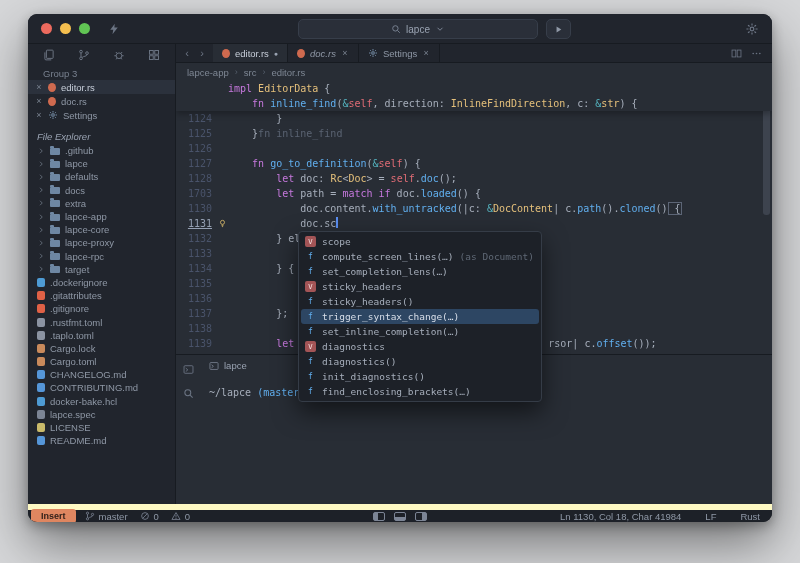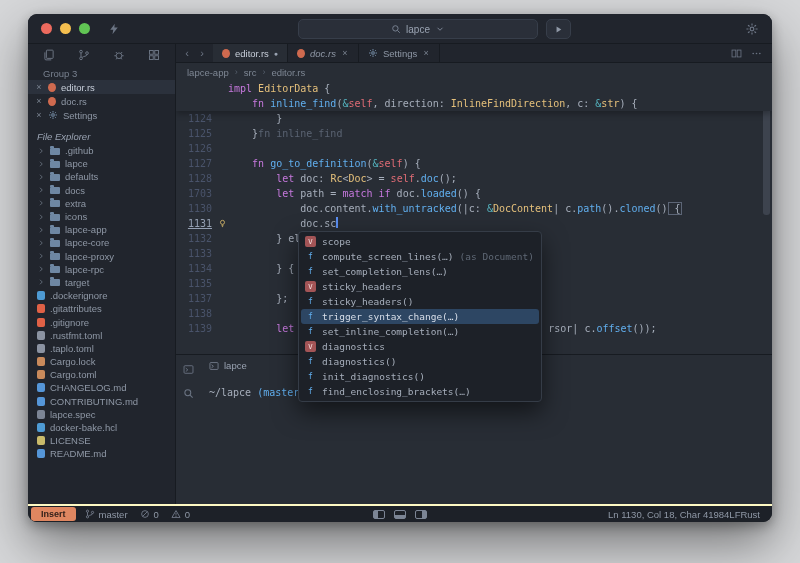--- a/index.html
+++ b/index.html
@@ -88,31 +88,31 @@
   .terminal{height:150px;flex:none;border-top:1px solid #171b21;display:flex;background:#282d35;}
   .term-strip{width:24px;flex:none;display:flex;flex-direction:column;align-items:center;padding-top:9px;gap:13px;color:#6b7483;}
   .term-strip .ic{width:11px;height:11px;}
   .term-main{flex:1;}
   .term-tab{height:21px;display:flex;align-items:center;gap:5px;padding:0 9px;font-size:9.5px;color:#9aa3b2;}
   .term-tab .ic{width:10px;height:10px;color:#7b8494;}
   .term-body{font-family:"DejaVu Sans Mono",monospace;font-size:10px;color:#a6aebb;padding:11px 0 0 9px;}
   .term-branch{color:#61afef;}
 
   
-  .statusbar{height:18px;flex:none;background:#1d2128;border-top:2px solid #fef9c3;display:flex;align-items:center;font-size:9.5px;color:#8f98a6;position:relative;}
+  .statusbar{height:18px;flex:none;background:#1d2128;border-top:6px solid #fef9c3;display:flex;align-items:center;font-size:9.5px;color:#8f98a6;position:relative;}
   .mode{height:14px;margin:0 9px 0 3px;padding:0 10px;border-radius:3px;background:#df8660;color:#33211a;display:flex;align-items:center;font-size:9px;font-weight:bold;}
   .sb-item{display:flex;align-items:center;gap:4px;margin-right:12px;}
   .sb-ic{width:10px;height:10px;color:#7b8494;flex:none;}
   .sb-center{position:absolute;left:50%;transform:translateX(-50%);display:flex;gap:9px;align-items:center;}
   .pt{width:12px;height:9px;border:1px solid #7c8595;border-radius:2px;position:relative;}
   .pt i{position:absolute;background:#7c8595;display:block;}
   .pt.left i{left:0;top:0;bottom:0;width:4px;}
   .pt.bottom i{left:0;right:0;bottom:0;height:3px;}
   .pt.right i{right:0;top:0;bottom:0;width:4px;}
-  .sb-right{margin-left:auto;display:flex;gap:0;align-items:center;padding-right:12px;}
+  .sb-right{margin-left:auto;display:flex;gap:24px;align-items:center;padding-right:12px;}
 </style>
 </head>
 <body>
 
 <div class="window">
 
   <div class="titlebar">
     <div class="traffic">
       <span class="tl red"></span>
       <span class="tl yellow"></span>
@@ -277,29 +277,20 @@
             <span class="folder"></span>
             <span>extra</span>
           </div>
           <div class="tree-row">
             <span class="chev">
               <svg viewBox="0 0 16 16">
                 <polyline points="6,3.5 10.5,8 6,12.5" fill="none" stroke="currentColor" stroke-width="1.8"></polyline>
               </svg>
             </span>
             <span class="folder"></span>
-            <span>icons</span>
-          </div>
-          <div class="tree-row">
-            <span class="chev">
-              <svg viewBox="0 0 16 16">
-                <polyline points="6,3.5 10.5,8 6,12.5" fill="none" stroke="currentColor" stroke-width="1.8"></polyline>
-              </svg>
-            </span>
-            <span class="folder"></span>
             <span>lapce-app</span>
           </div>
           <div class="tree-row">
             <span class="chev">
               <svg viewBox="0 0 16 16">
                 <polyline points="6,3.5 10.5,8 6,12.5" fill="none" stroke="currentColor" stroke-width="1.8"></polyline>
               </svg>
             </span>
             <span class="folder"></span>
             <span>lapce-core</span>
@@ -361,26 +352,26 @@
           </div>
           <div class="tree-row">
             <span class="fi markdown"></span>
             <span>CHANGELOG.md</span>
           </div>
           <div class="tree-row">
             <span class="fi markdown"></span>
             <span>CONTRIBUTING.md</span>
           </div>
           <div class="tree-row">
+            <span class="fi docker"></span>
+            <span>docker-bake.hcl</span>
+          </div>
+          <div class="tree-row">
             <span class="fi plain"></span>
             <span>lapce.spec</span>
-          </div>
-          <div class="tree-row">
-            <span class="fi docker"></span>
-            <span>docker-bake.hcl</span>
           </div>
           <div class="tree-row">
             <span class="fi license"></span>
             <span>LICENSE</span>
           </div>
           <div class="tree-row">
             <span class="fi markdown"></span>
             <span>README.md</span>
           </div>
         </div>
@@ -524,20 +515,25 @@
               <span class="gut">1134</span>
               <span class="bslot"></span>
               <span class="ct"><span class="tk-txt">        } {</span></span>
             </div>
             <div class="code-line">
               <span class="gut">1135</span>
               <span class="bslot"></span>
               <span class="ct"></span>
             </div>
             <div class="code-line">
+              <span class="gut">1136</span>
+              <span class="bslot"></span>
+              <span class="ct"></span>
+            </div>
+            <div class="code-line">
               <span class="gut">1137</span>
               <span class="bslot"></span>
               <span class="ct"><span class="tk-txt">        };</span></span>
             </div>
             <div class="code-line">
               <span class="gut">1138</span>
               <span class="bslot"></span>
               <span class="ct"></span>
             </div>
             <div class="code-line">

